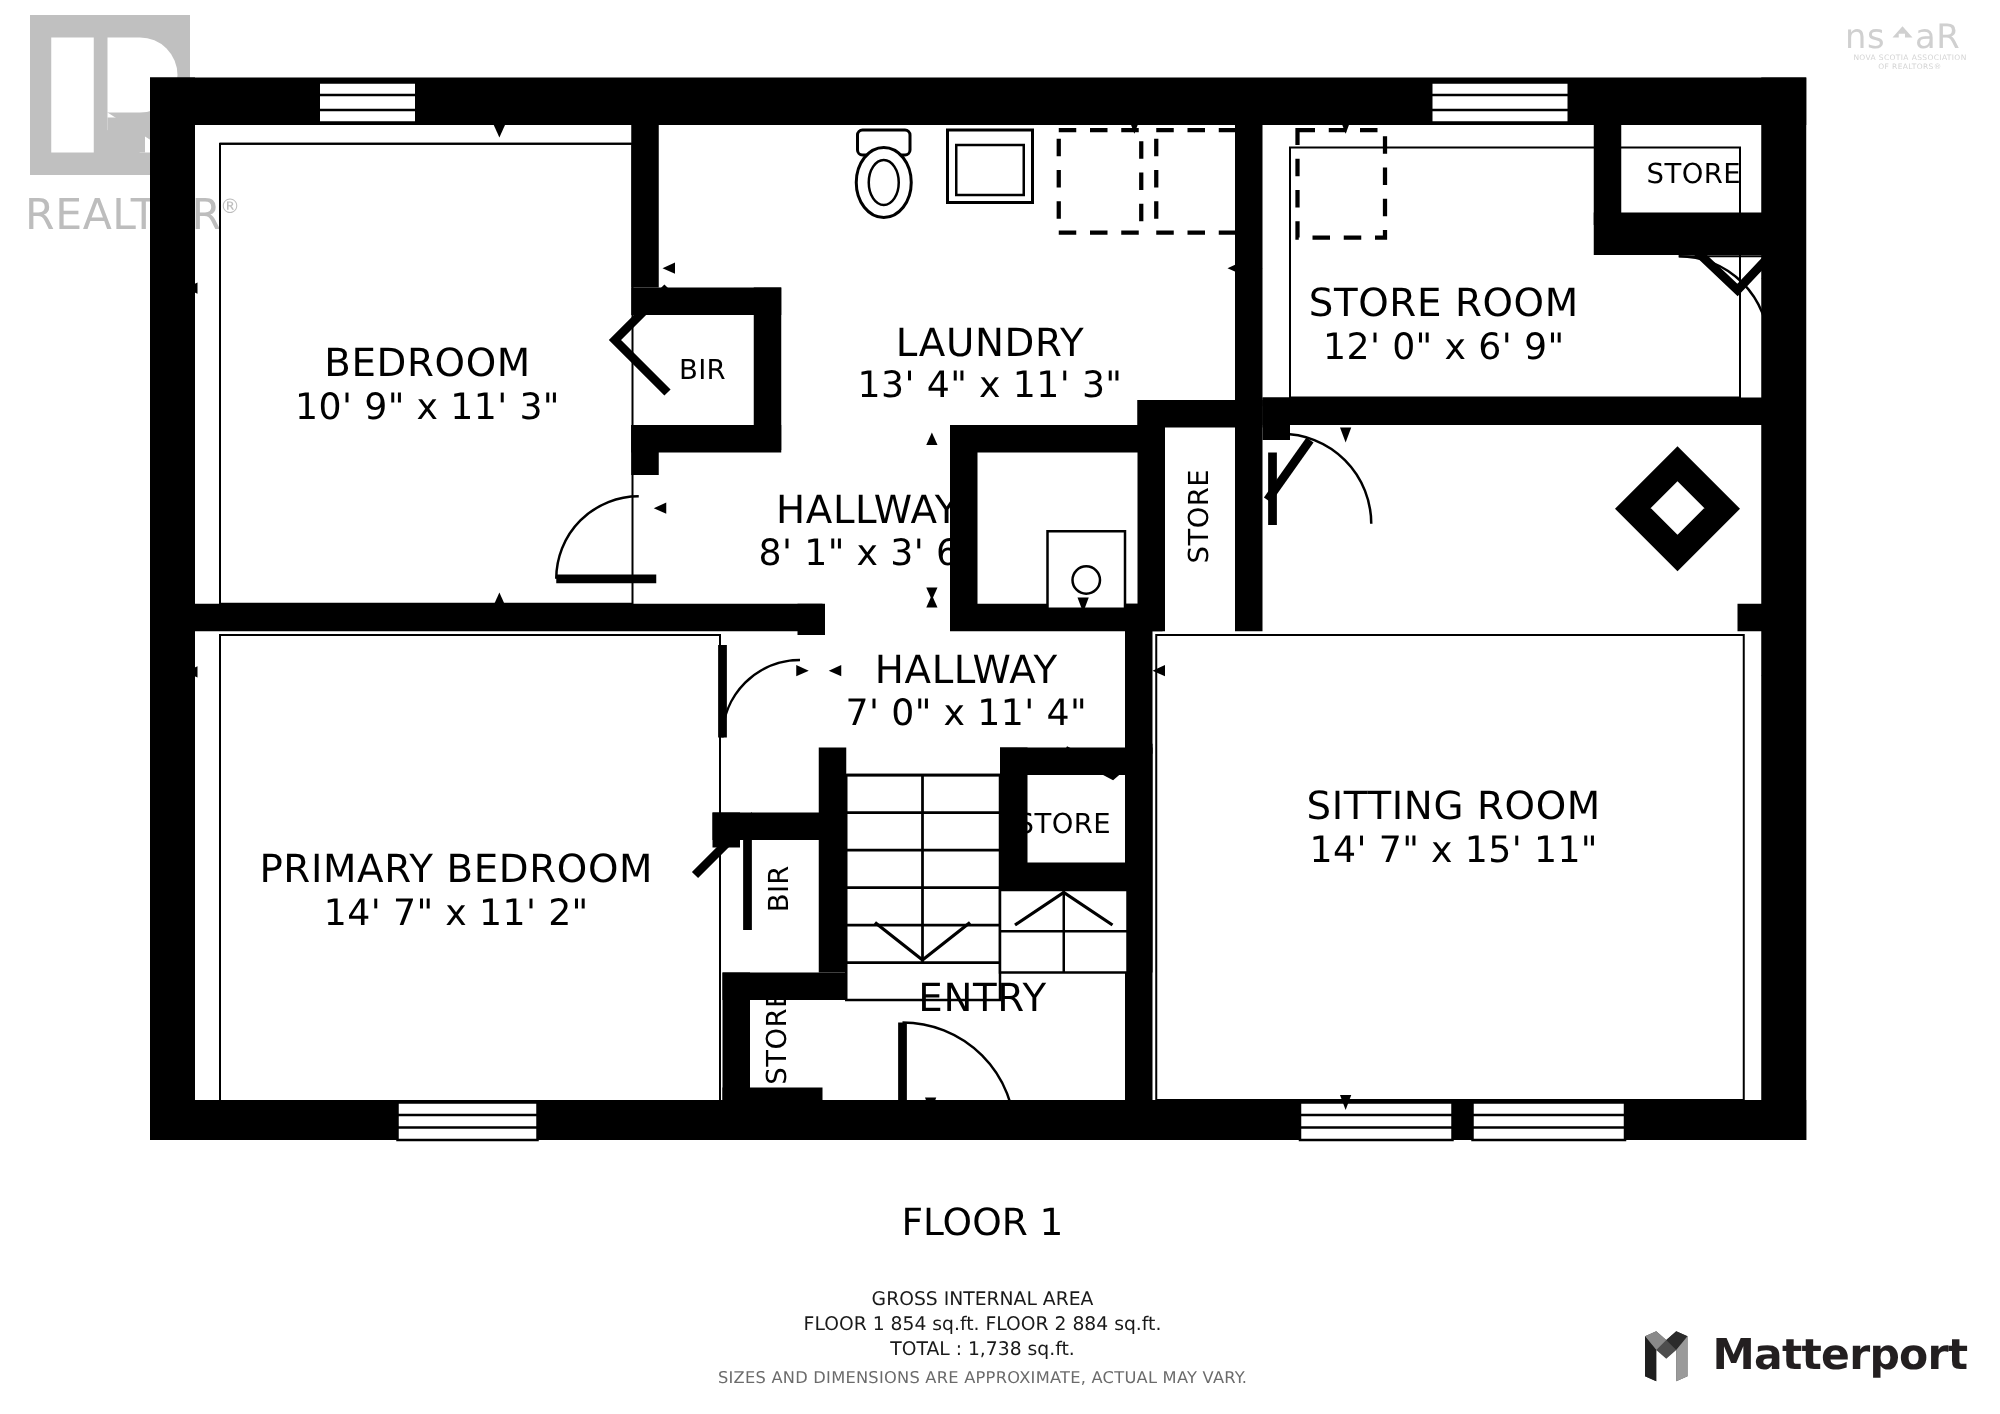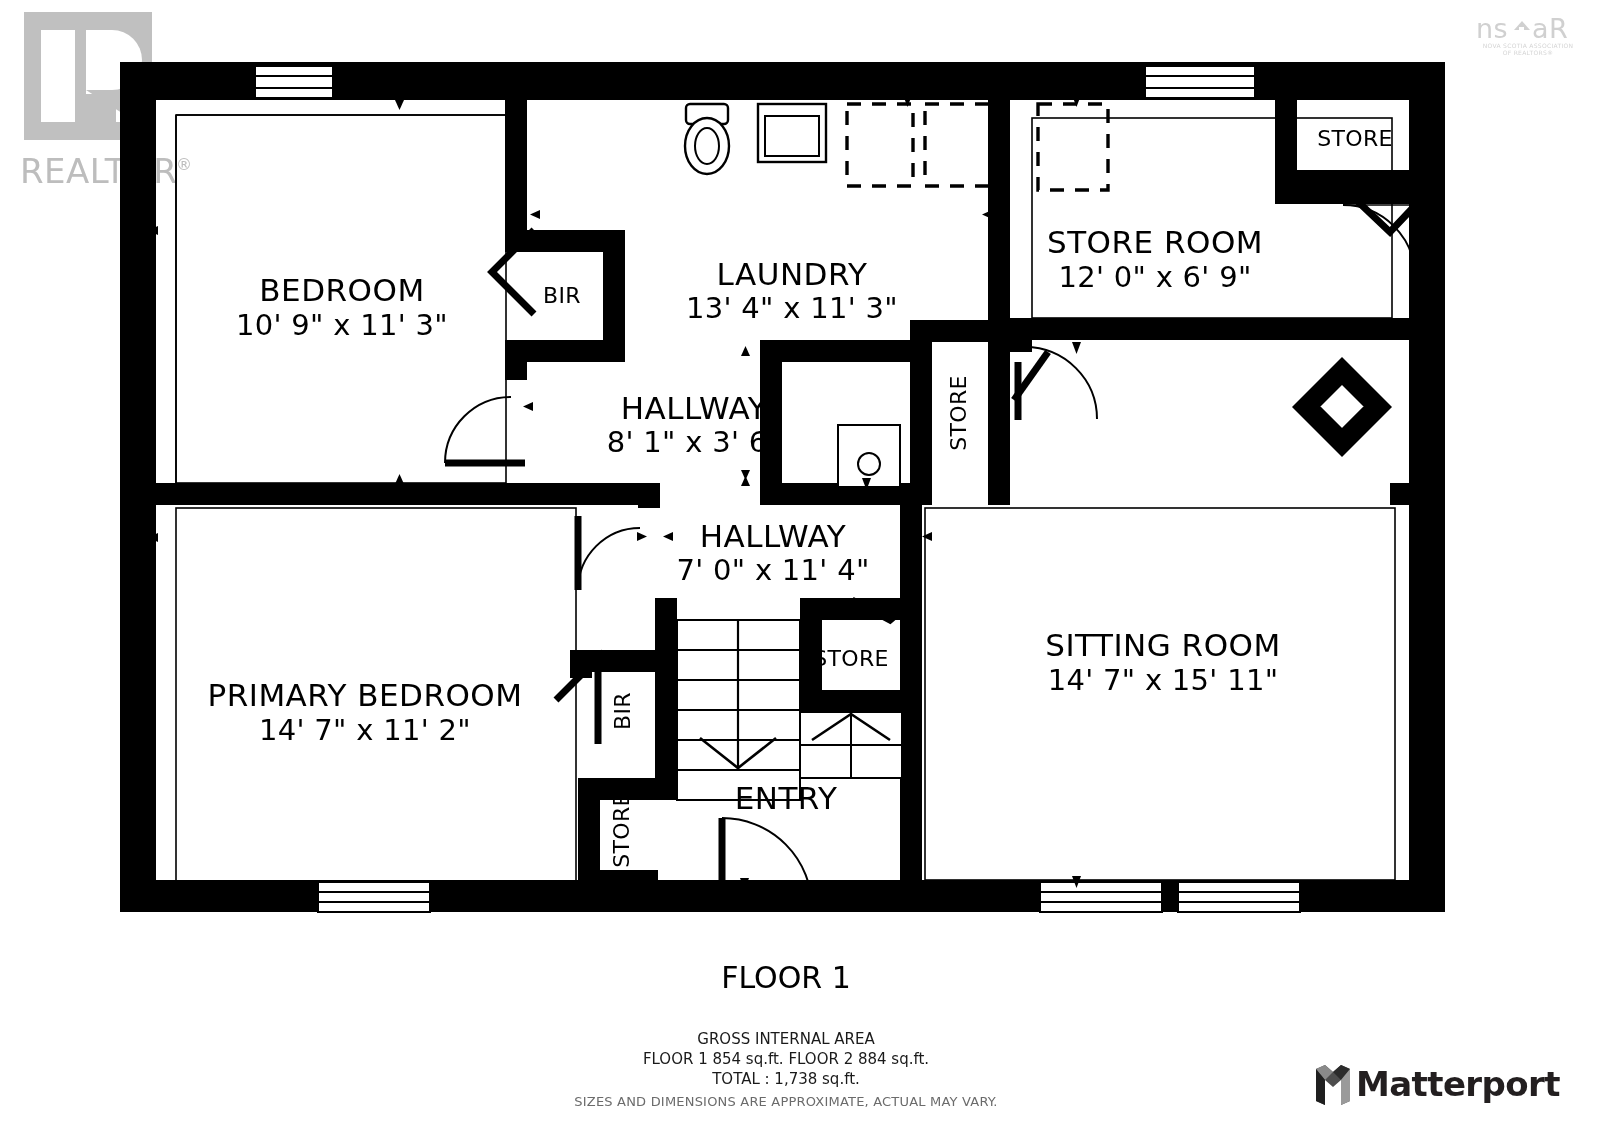--- a/index.html
+++ b/index.html
@@ -78,20 +78,21 @@
     left: 1468px; top: 8px;
     width: 120px; height: 52px;
   }
   
   #matterport-logo {
     position: absolute;
     left: 1312px; top: 1060px;
     width: 268px; height: 48px;
     display: flex;
     align-items: center;
+    gap: 14px;
   }
   #matterport-logo .mp-word {
     font-family: "DejaVu Sans", sans-serif;
     font-size: 34px;
     font-weight: bold;
     color: #231f20;
     letter-spacing: -0.6px;
     line-height: 1;
   }
 </style>

